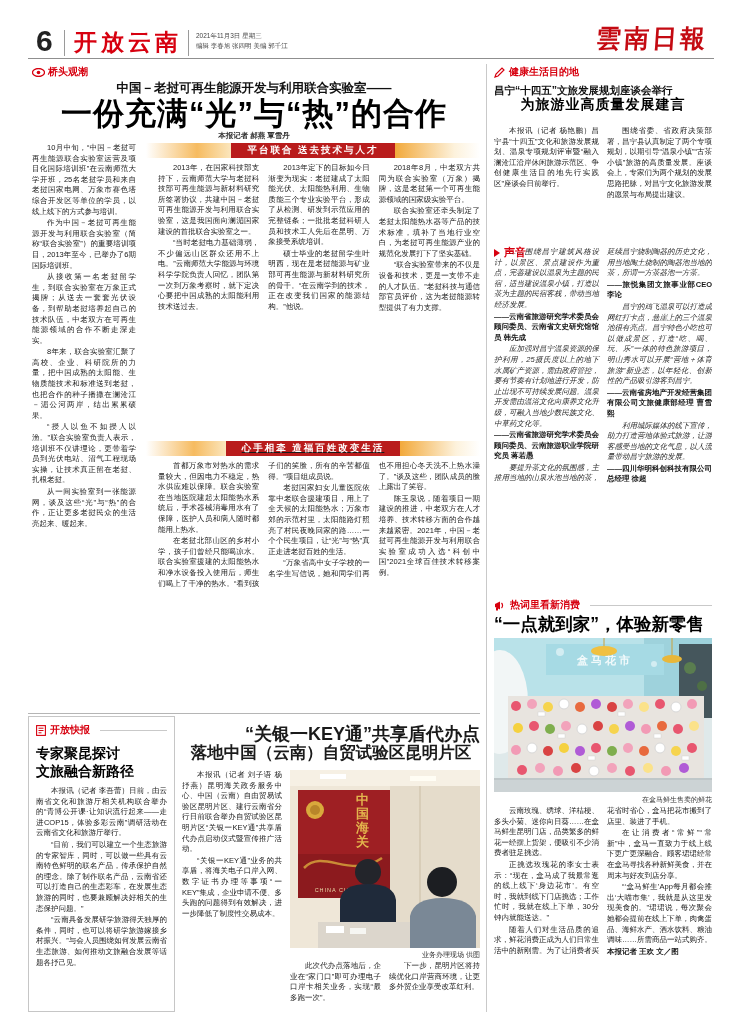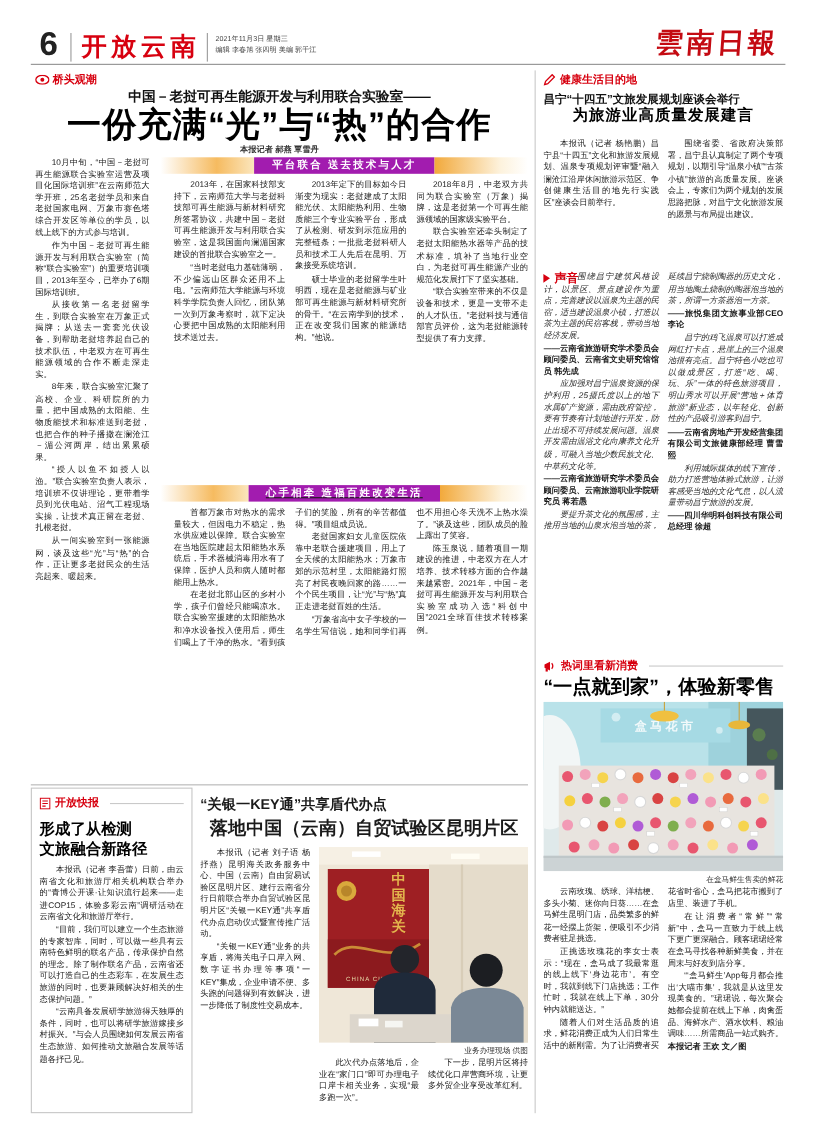--- a/index.html
+++ b/index.html
@@ -29,37 +29,37 @@
 
   
   .tag-row { display:flex; align-items:center; gap:3px; font-size:10px; font-weight:bold; color:#d7000f; }
   .main-kicker { left:28px; top:80px; width:452px; text-align:center; font-size:12.5px; font-weight:bold; color:#111; }
   .main-headline { left:28px; top:93px; width:452px; text-align:center; font-size:31px; font-weight:bold; color:#000; letter-spacing:1px; }
   .main-byline { left:28px; top:131px; width:452px; text-align:center; font-size:7.5px; font-weight:bold; color:#333; }
 
   .banner { display:flex; height:15px; }
   .banner .wingL { flex:1; background:linear-gradient(90deg,#ffffff 0%,#f6bb60 60%,#fbe6bd 100%); }
   .banner .wingR { flex:1; background:linear-gradient(90deg,#f2a93b 0%,#fdf2dc 70%,#ffffff 100%); }
-  .banner .lbl { background:#a21caf; color:#fff; font-size:9.5px; font-weight:bold;
+  .banner .lbl { background:#b91c1c; color:#fff; font-size:9.5px; font-weight:bold;
                  display:flex; align-items:center; padding:0 16px; letter-spacing:2px; white-space:nowrap; }
 
   
   .red-tag { display:flex; align-items:center; gap:4px; font-size:10px; font-weight:bold; color:#d7000f; }
   .red-tag .rule { flex:1; height:1px; background:#c9c9c9; margin-left:6px; }
   .health-kicker { left:494px; top:84px; width:218px; font-size:10.5px; font-weight:bold; color:#111; }
   .health-headline { left:494px; top:96px; width:218px; font-size:14px; font-weight:bold; letter-spacing:1px; color:#000;text-align:center; }
   .voices-title { display:flex; align-items:center; gap:4px; font-size:11px; font-weight:bold; color:#d7000f; }
   .chev { width:0; height:0; border-left:6px solid #d7000f; border-top:4px solid transparent; border-bottom:4px solid transparent; }
   .retail-headline { left:494px; top:612px; width:218px; font-size:17.5px; font-weight:bold; color:#000; }
   .caption { font-size:7px; color:#333; text-align:right; }
 
   
   .express-box { left:28px; top:716px; width:147px; height:296px; border:1px solid #c6c6c6; padding:6px 7px; }
   .express-h { font-size:14px; font-weight:bold; line-height:18px; color:#000; }
-  .customs-h1 { left:182px; top:722px; width:298px; text-align:left; font-size:13px; font-weight:bold; }
+  .customs-h1 { left:182px; top:722px; width:298px; text-align:right; font-size:18px; font-weight:bold; }
   .customs-h2 { left:182px; top:742px; width:298px; text-align:center; font-size:16.5px; font-weight:bold; }
 
   .vrule { width:1px; background:#c9c9c9; }
   .hrule { height:1px; background:#b5b5b5; }
 
   svg { display:block; }
 </style>
 </head>
 <body>
 
@@ -264,21 +264,21 @@
   <div class="red-tag">
     <svg width="10" height="11" viewBox="0 0 10 11">
       <rect x="0.6" y="0.6" width="8.8" height="9.8" fill="none" stroke="#d7000f" stroke-width="1.1"></rect>
       <line x1="2.5" y1="3.2" x2="7.5" y2="3.2" stroke="#d7000f" stroke-width="1"></line>
       <line x1="2.5" y1="5.5" x2="7.5" y2="5.5" stroke="#d7000f" stroke-width="1"></line>
       <line x1="2.5" y1="7.8" x2="5.5" y2="7.8" stroke="#d7000f" stroke-width="1"></line>
     </svg>
     <span>开放快报</span>
     <span class="rule"></span>
   </div>
-  <div class="express-h" style="margin-top:7px;">形成了从检测</div>
+  <div class="express-h" style="margin-top:7px;">专家聚昆探讨</div>
   <div class="express-h">文旅融合新路径</div>
   <div class="clip" style="margin-top:6px;height:214px;">
       <p class="para">本报讯（记者 李吾蕾）日前，由云南省文化和旅游厅相关机构联合举办的“青博公开课·让知识流行起来——走进COP15，体验多彩云南”调研活动在云南省文化和旅游厅举行。</p>
       <p class="para">“目前，我们可以建立一个生态旅游的专家智库，同时，可以做一些具有云南特色鲜明的联名产品，传承保护自然的理念。除了制作联名产品，云南省还可以打造自己的生态彩车，在发展生态旅游的同时，也要兼顾解决好相关的生态保护问题。”</p>
       <p class="para">“云南具备发展研学旅游得天独厚的条件，同时，也可以将研学旅游嫁接乡村振兴。”与会人员围绕如何发展云南省生态旅游、如何推动文旅融合发展等话题各抒己见。</p>
     </div>
 </div>
 
 <div class="abs customs-h1">“关银一KEY通”共享盾代办点</div>
 <div class="abs customs-h2">落地中国（云南）自贸试验区昆明片区</div>

